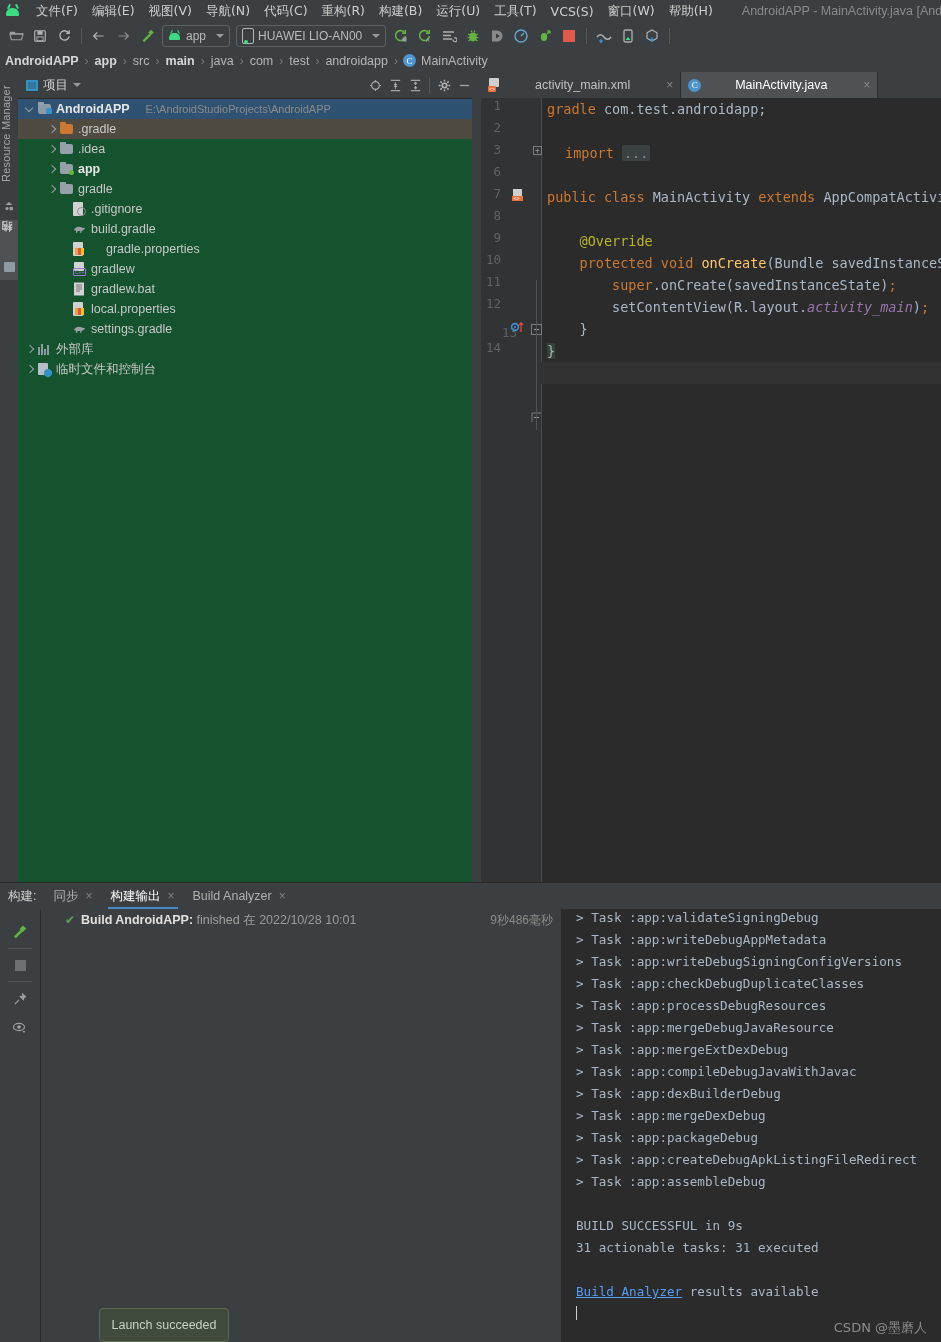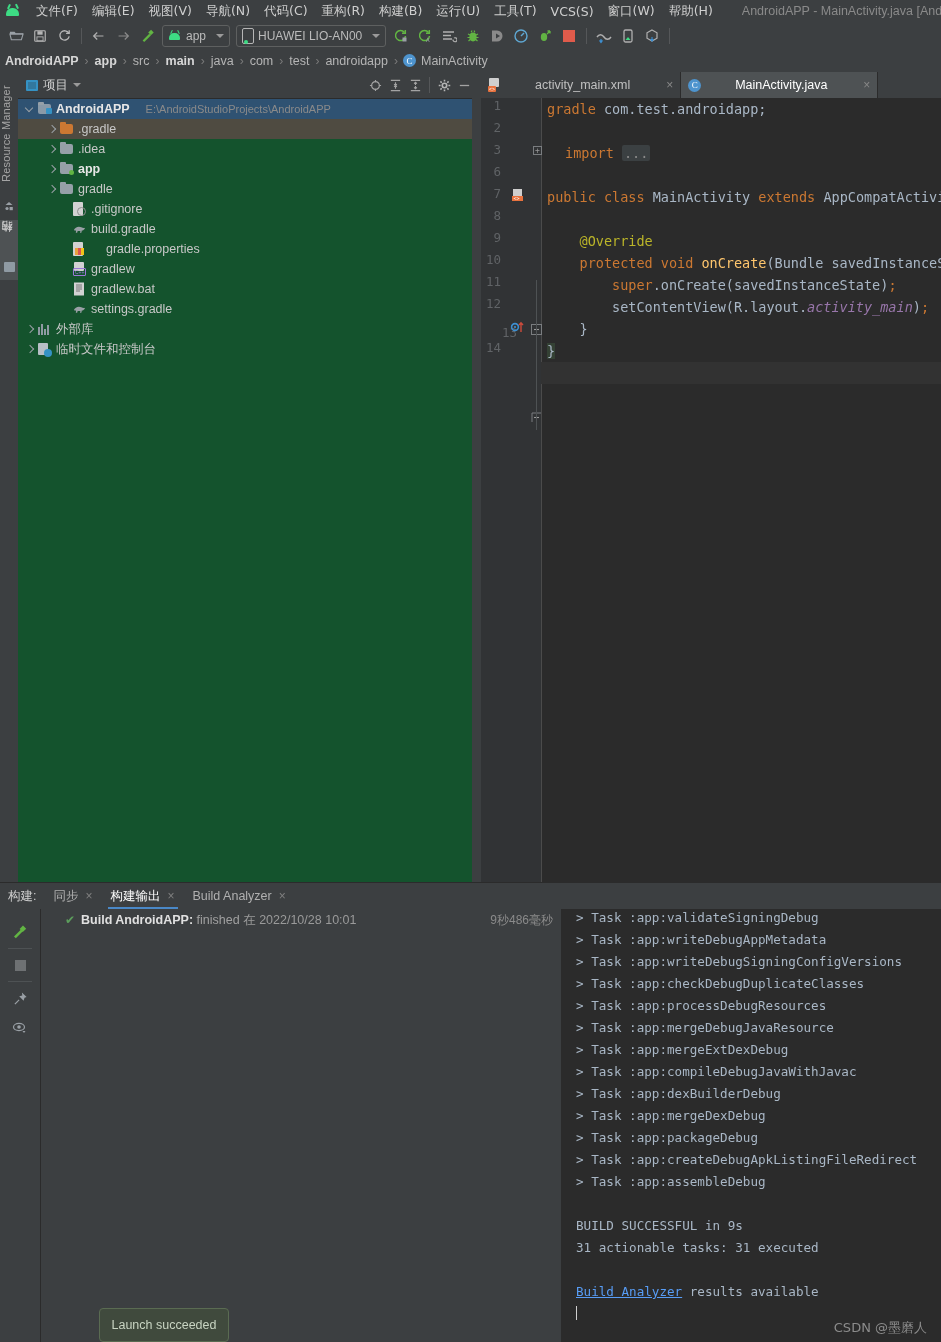--- a/index.html
+++ b/index.html
@@ -569,20 +569,24 @@
       <div class="trow" style="padding-left:55px;">
         <span class="fico doc" style="background:transparent;">
           <svg width="13" height="14" viewBox="0 0 13 14">
               <rect x="1" y="0.5" width="10" height="13" fill="#d2d2d2"></rect>
               <path d="M3 3h6M3 5h6M3 7h6M3 9h4" stroke="#6b6b6b" stroke-width="0.9"></path>
             </svg>
         </span>
         <span class="tname">gradlew.bat</span>
       </div>
 
+      <div class="trow" style="padding-left:55px;">
+        <span class="fico props"></span>
+        <span class="tname">local.properties</span>
+      </div>
 
       <div class="trow" style="padding-left:55px;">
         <span class="fico elephant">
           <svg width="13" height="11" viewBox="0 0 14 11">
               <path d="M1 6c1-3 5-4.5 8-3 1.5.8 3 1 4 .5-.5 2-2 3-3.5 3.2L9 9H7.5l.5-2H5l-.5 2H3l.3-2.2C2 6.6 1.4 6.4 1 6z" fill="#9aa0a6"></path>
             </svg>
         </span>
         <span class="tname">settings.gradle</span>
       </div>
 

